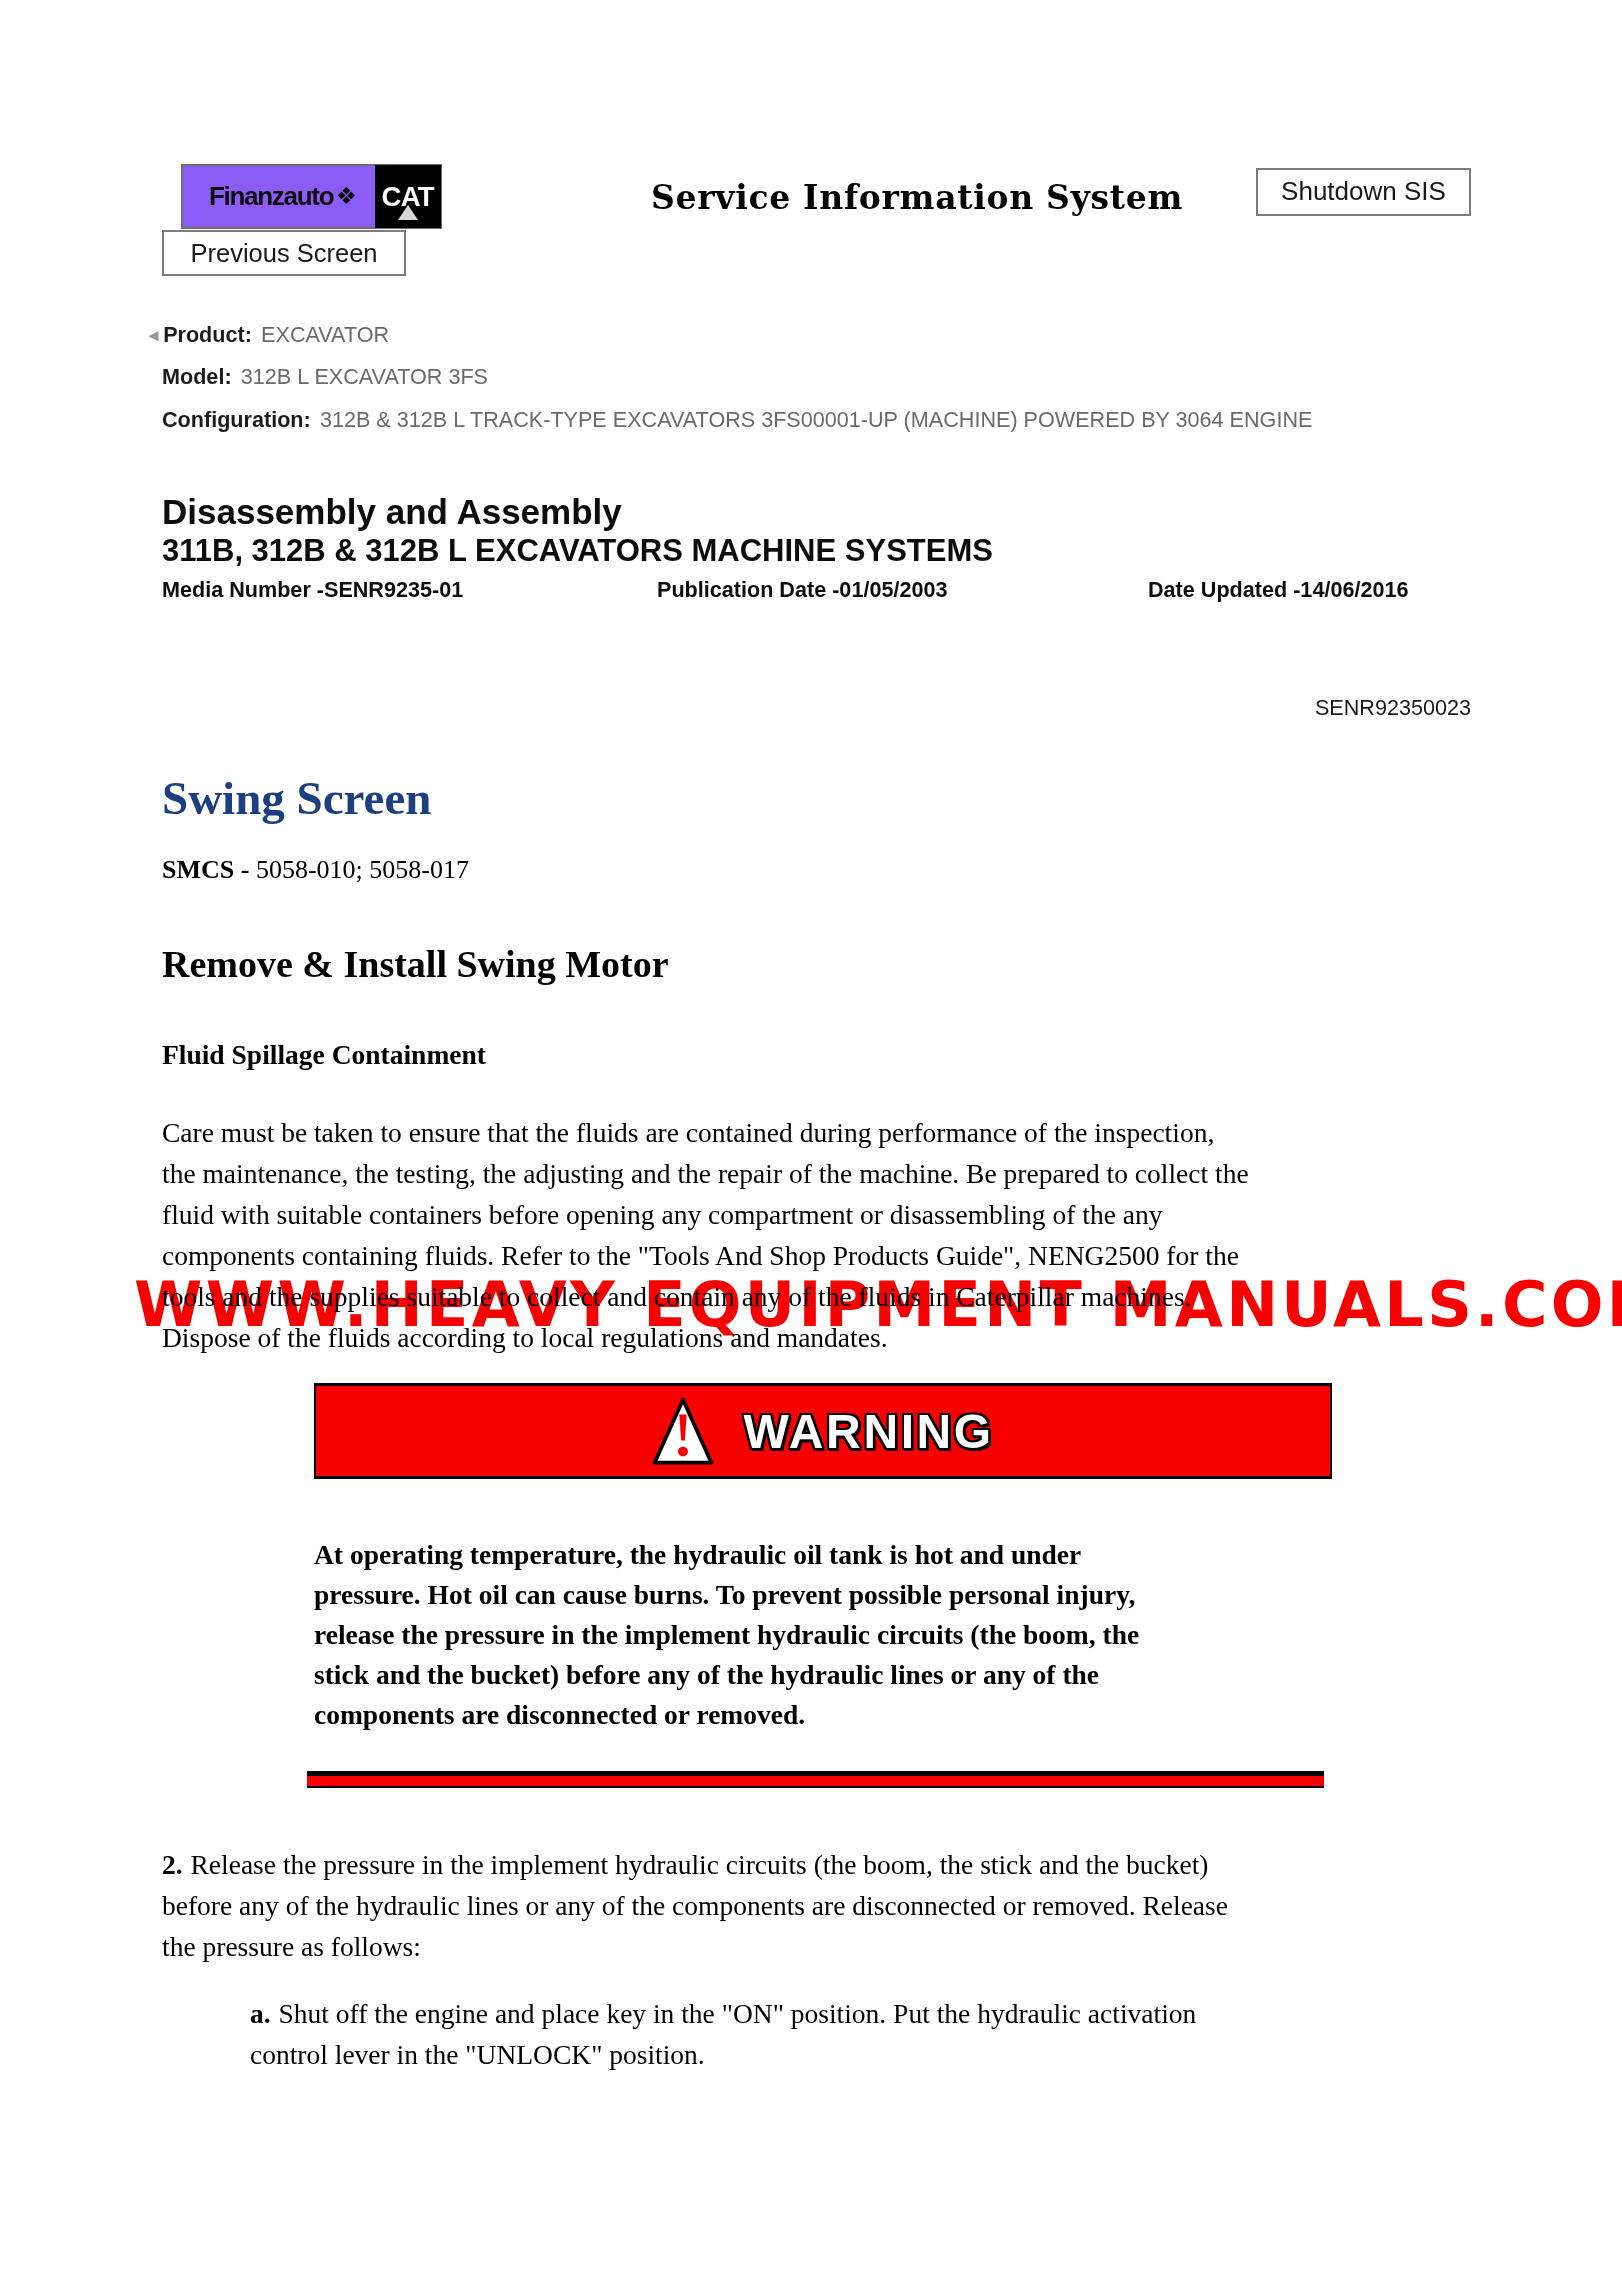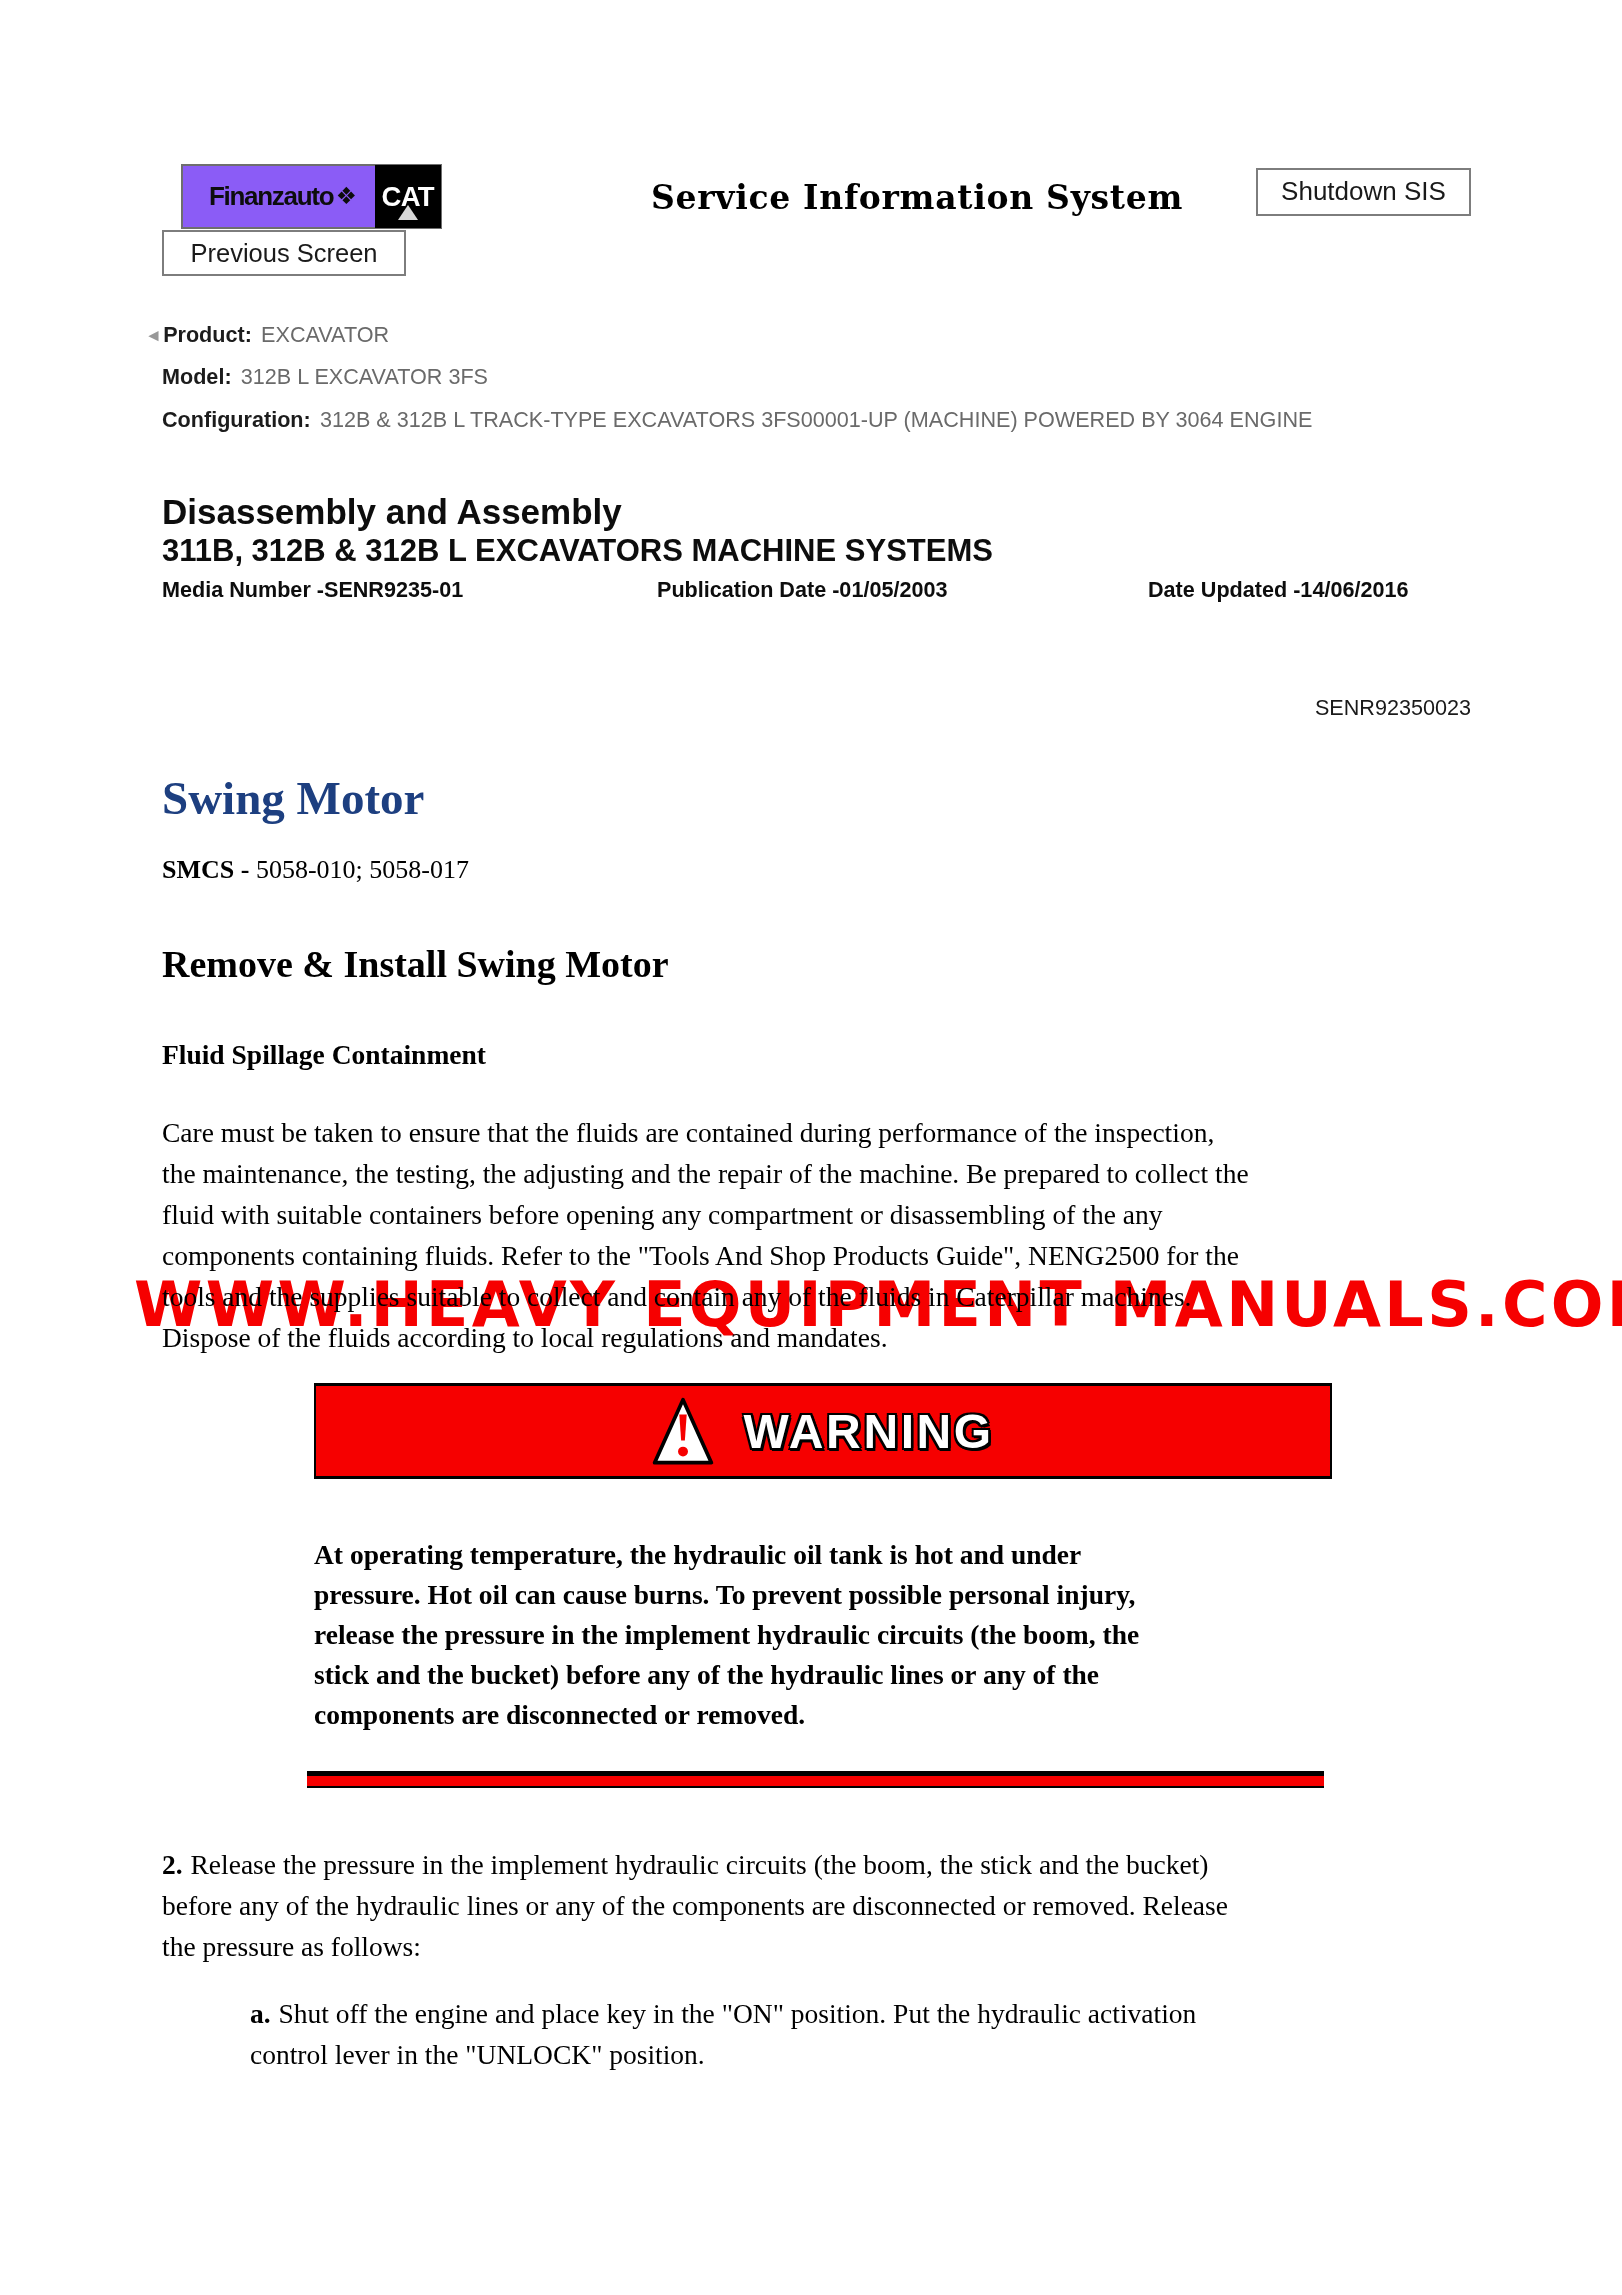--- a/index.html
+++ b/index.html
@@ -169,21 +169,21 @@
       <div class="doc-h2">311B, 312B &amp; 312B L EXCAVATORS MACHINE SYSTEMS</div>
       <div class="media-row">
         <span>Media Number -SENR9235-01</span>
         <span>Publication Date -01/05/2003</span>
         <span>Date Updated -14/06/2016</span>
       </div>
     </div>
 
     <div class="doc-code">SENR92350023</div>
 
-    <h1 class="section-title">Swing Motor</h1>
+    <h1 class="section-title">Swing Screen</h1>
 
     <p class="smcs-line">
       <span class="smcs-label">SMCS -</span>
       <span>5058-010; 5058-017</span>
     </p>
 
     <h2 class="main-heading">Remove &amp; Install Swing Motor</h2>
 
     <h3 class="sub-heading">Fluid Spillage Containment</h3>
 

